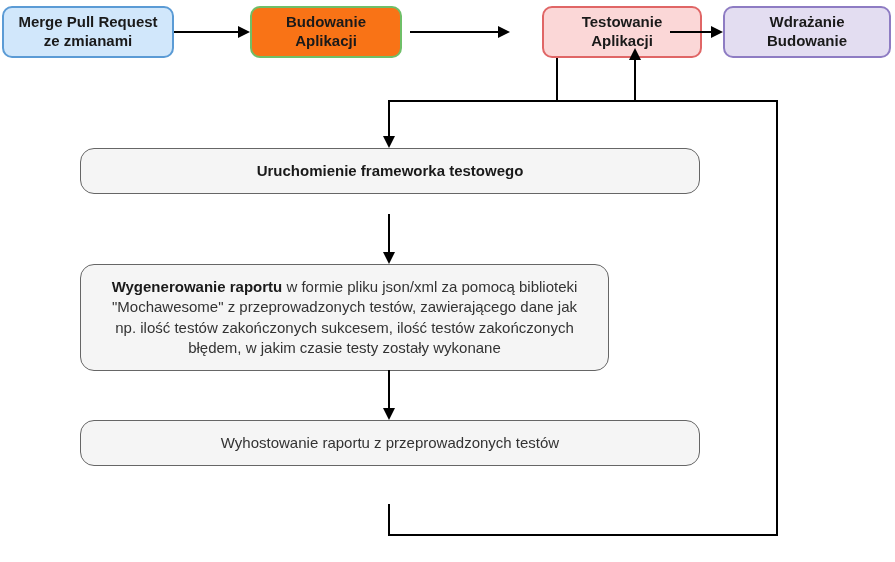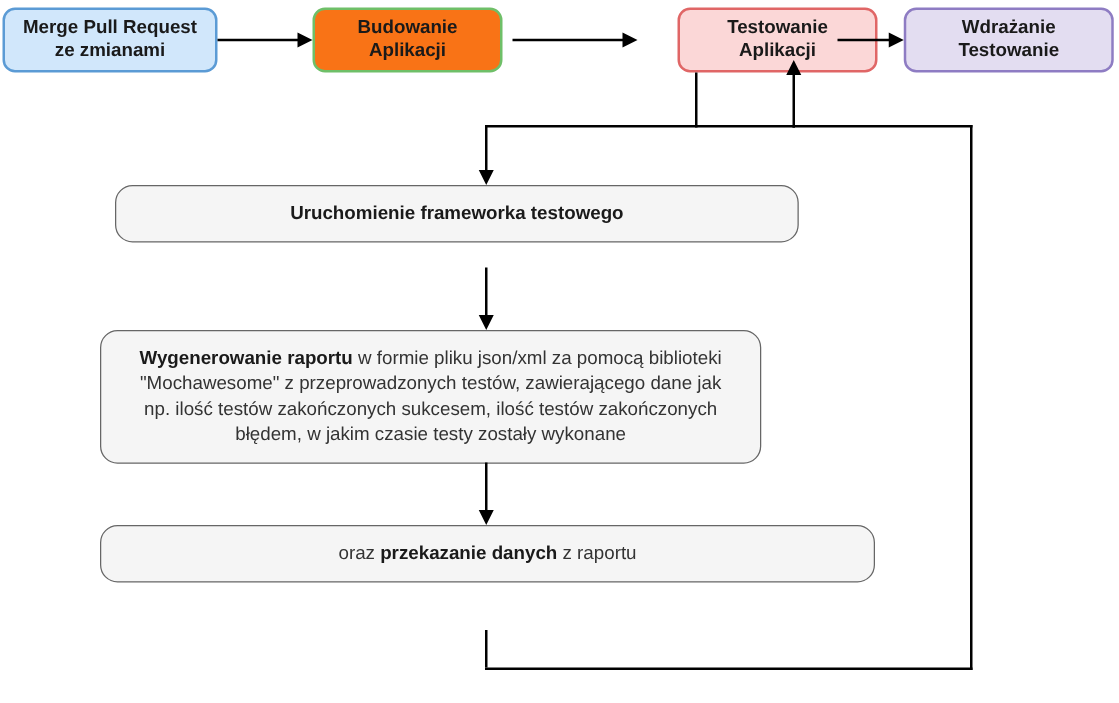--- a/index.html
+++ b/index.html
@@ -64,21 +64,21 @@
 </style>
 </head>
 <body>
 
 <div class="stage-box" style="left: 2px; top: 6px; width: 172px; height: 52px; background: rgb(209, 231, 251); border: 2px solid rgb(91, 155, 213);">Merge Pull Request ze zmianami</div>
 
 <div class="stage-box" style="left: 250px; top: 6px; width: 152px; height: 52px; background: #f97316; border: 2px solid rgb(111, 191, 104);">Budowanie Aplikacji</div>
 
 <div class="stage-box" style="left: 510px; top: 6px; width: 160px; height: 52px; background: rgb(251, 215, 215); border: 2px solid rgb(224, 102, 102); margin-left: 32px;">Testowanie Aplikacji</div>
 
-<div class="stage-box" style="left: 723px; top: 6px; width: 168px; height: 52px; background: rgb(227, 221, 241); border: 2px solid rgb(142, 124, 195);">Wdrażanie Testowanie</div>
+<div class="stage-box" style="left: 723px; top: 6px; width: 168px; height: 52px; background: rgb(227, 221, 241); border: 2px solid rgb(142, 124, 195);">Wdrażanie Budowanie</div>
 
 <div class="arrow-line" style="left:174px; top:31px; width:66px; height:2px;"></div>
 <div class="arrow-head-right" style="left:238px; top:26px;"></div>
 
 <div class="arrow-line" style="left:410px; top:31px; width:90px; height:2px;"></div>
 <div class="arrow-head-right" style="left:498px; top:26px;"></div>
 
 <div class="arrow-line" style="left:670px; top:31px; width:43px; height:2px;"></div>
 <div class="arrow-head-right" style="left:711px; top:26px;"></div>
 
@@ -86,36 +86,34 @@
 
 <div class="arrow-line" style="left:388px; top:100px; width:170px; height:2px;"></div>
 
 <div class="arrow-line" style="left:388px; top:100px; width:2px; height:38px;"></div>
 <div class="arrow-head-down" style="left:383px; top:136px;"></div>
 
 <div class="arrow-line" style="left:556px; top:100px; width:80px; height:2px;"></div>
 <div class="arrow-line" style="left:634px; top:58px; width:2px; height:44px;"></div>
 <div class="arrow-head-up" style="left:629px; top:48px;"></div>
 
-<div class="detail-box" style="left:80px; top:148px; width:547px;margin-left:12px;">
+<div class="detail-box" style="left:80px; top:148px; width:620px;">
   <div><b>Uruchomienie  frameworka testowego</b></div>
 </div>
 
 <div class="arrow-line" style="left:388px; top:214px; width:2px; height:40px;"></div>
 <div class="arrow-head-down" style="left:383px; top:252px;"></div>
 
 <div class="detail-box" style="left:80px; top:264px; width:529px;">
   <span><b>Wygenerowanie raportu</b><span> w formie pliku json/xml za pomocą biblioteki "Mochawesome" z przeprowadzonych testów, zawierającego dane jak np. ilość testów zakończonych sukcesem, ilość testów zakończonych błędem, w jakim czasie testy zostały wykonane</span></span>
 </div>
 
 <div class="arrow-line" style="left:388px; top:370px; width:2px; height:40px;"></div>
 <div class="arrow-head-down" style="left:383px; top:408px;"></div>
 
 <div class="detail-box" style="left:80px; top:420px; width:620px;">
-  <div>
-    <span>oraz </span><b>przekazanie danych</b><span> z raportu</span>
-  </div>
+  <div>Wyhostowanie raportu z przeprowadzonych testów</div>
 </div>
 
 <div class="arrow-line" style="left:388px; top:504px; width:2px; height:30px;"></div>
 <div class="arrow-line" style="left:388px; top:534px; width:390px; height:2px;"></div>
 <div class="arrow-line" style="left:776px; top:100px; width:2px; height:436px;"></div>
 <div class="arrow-line" style="left:634px; top:100px; width:144px; height:2px;"></div>
 
 </body></html>

